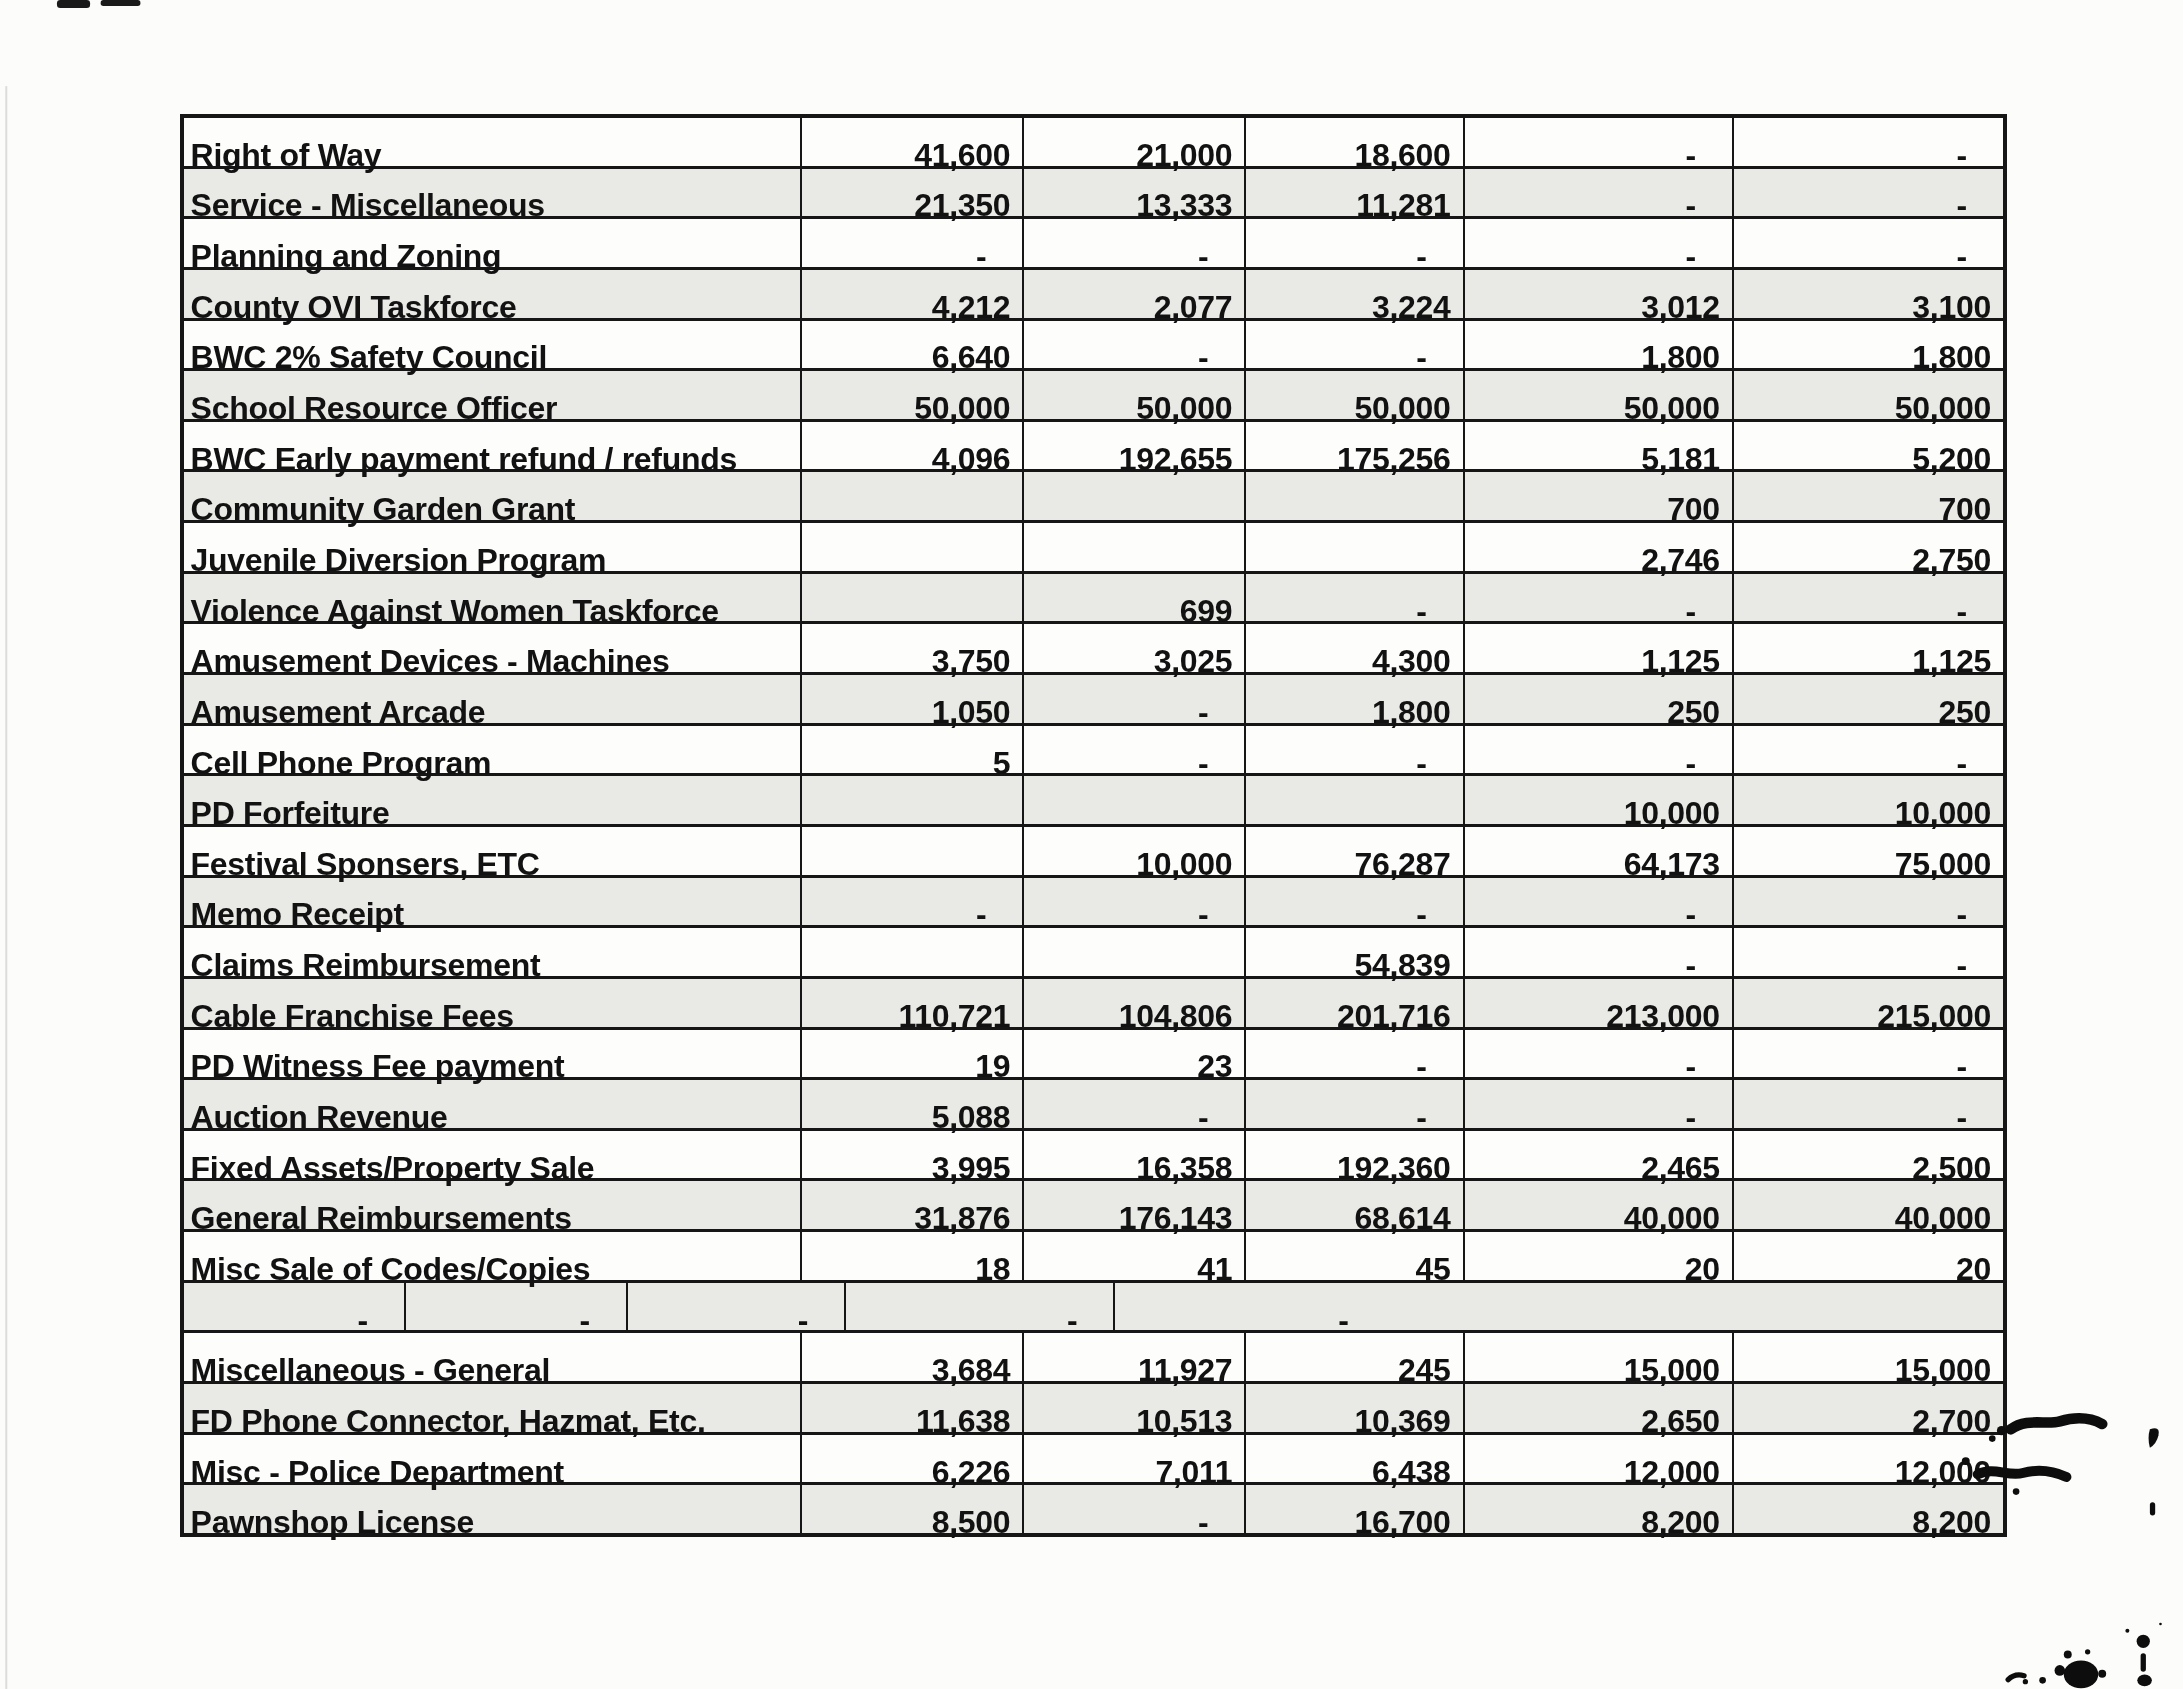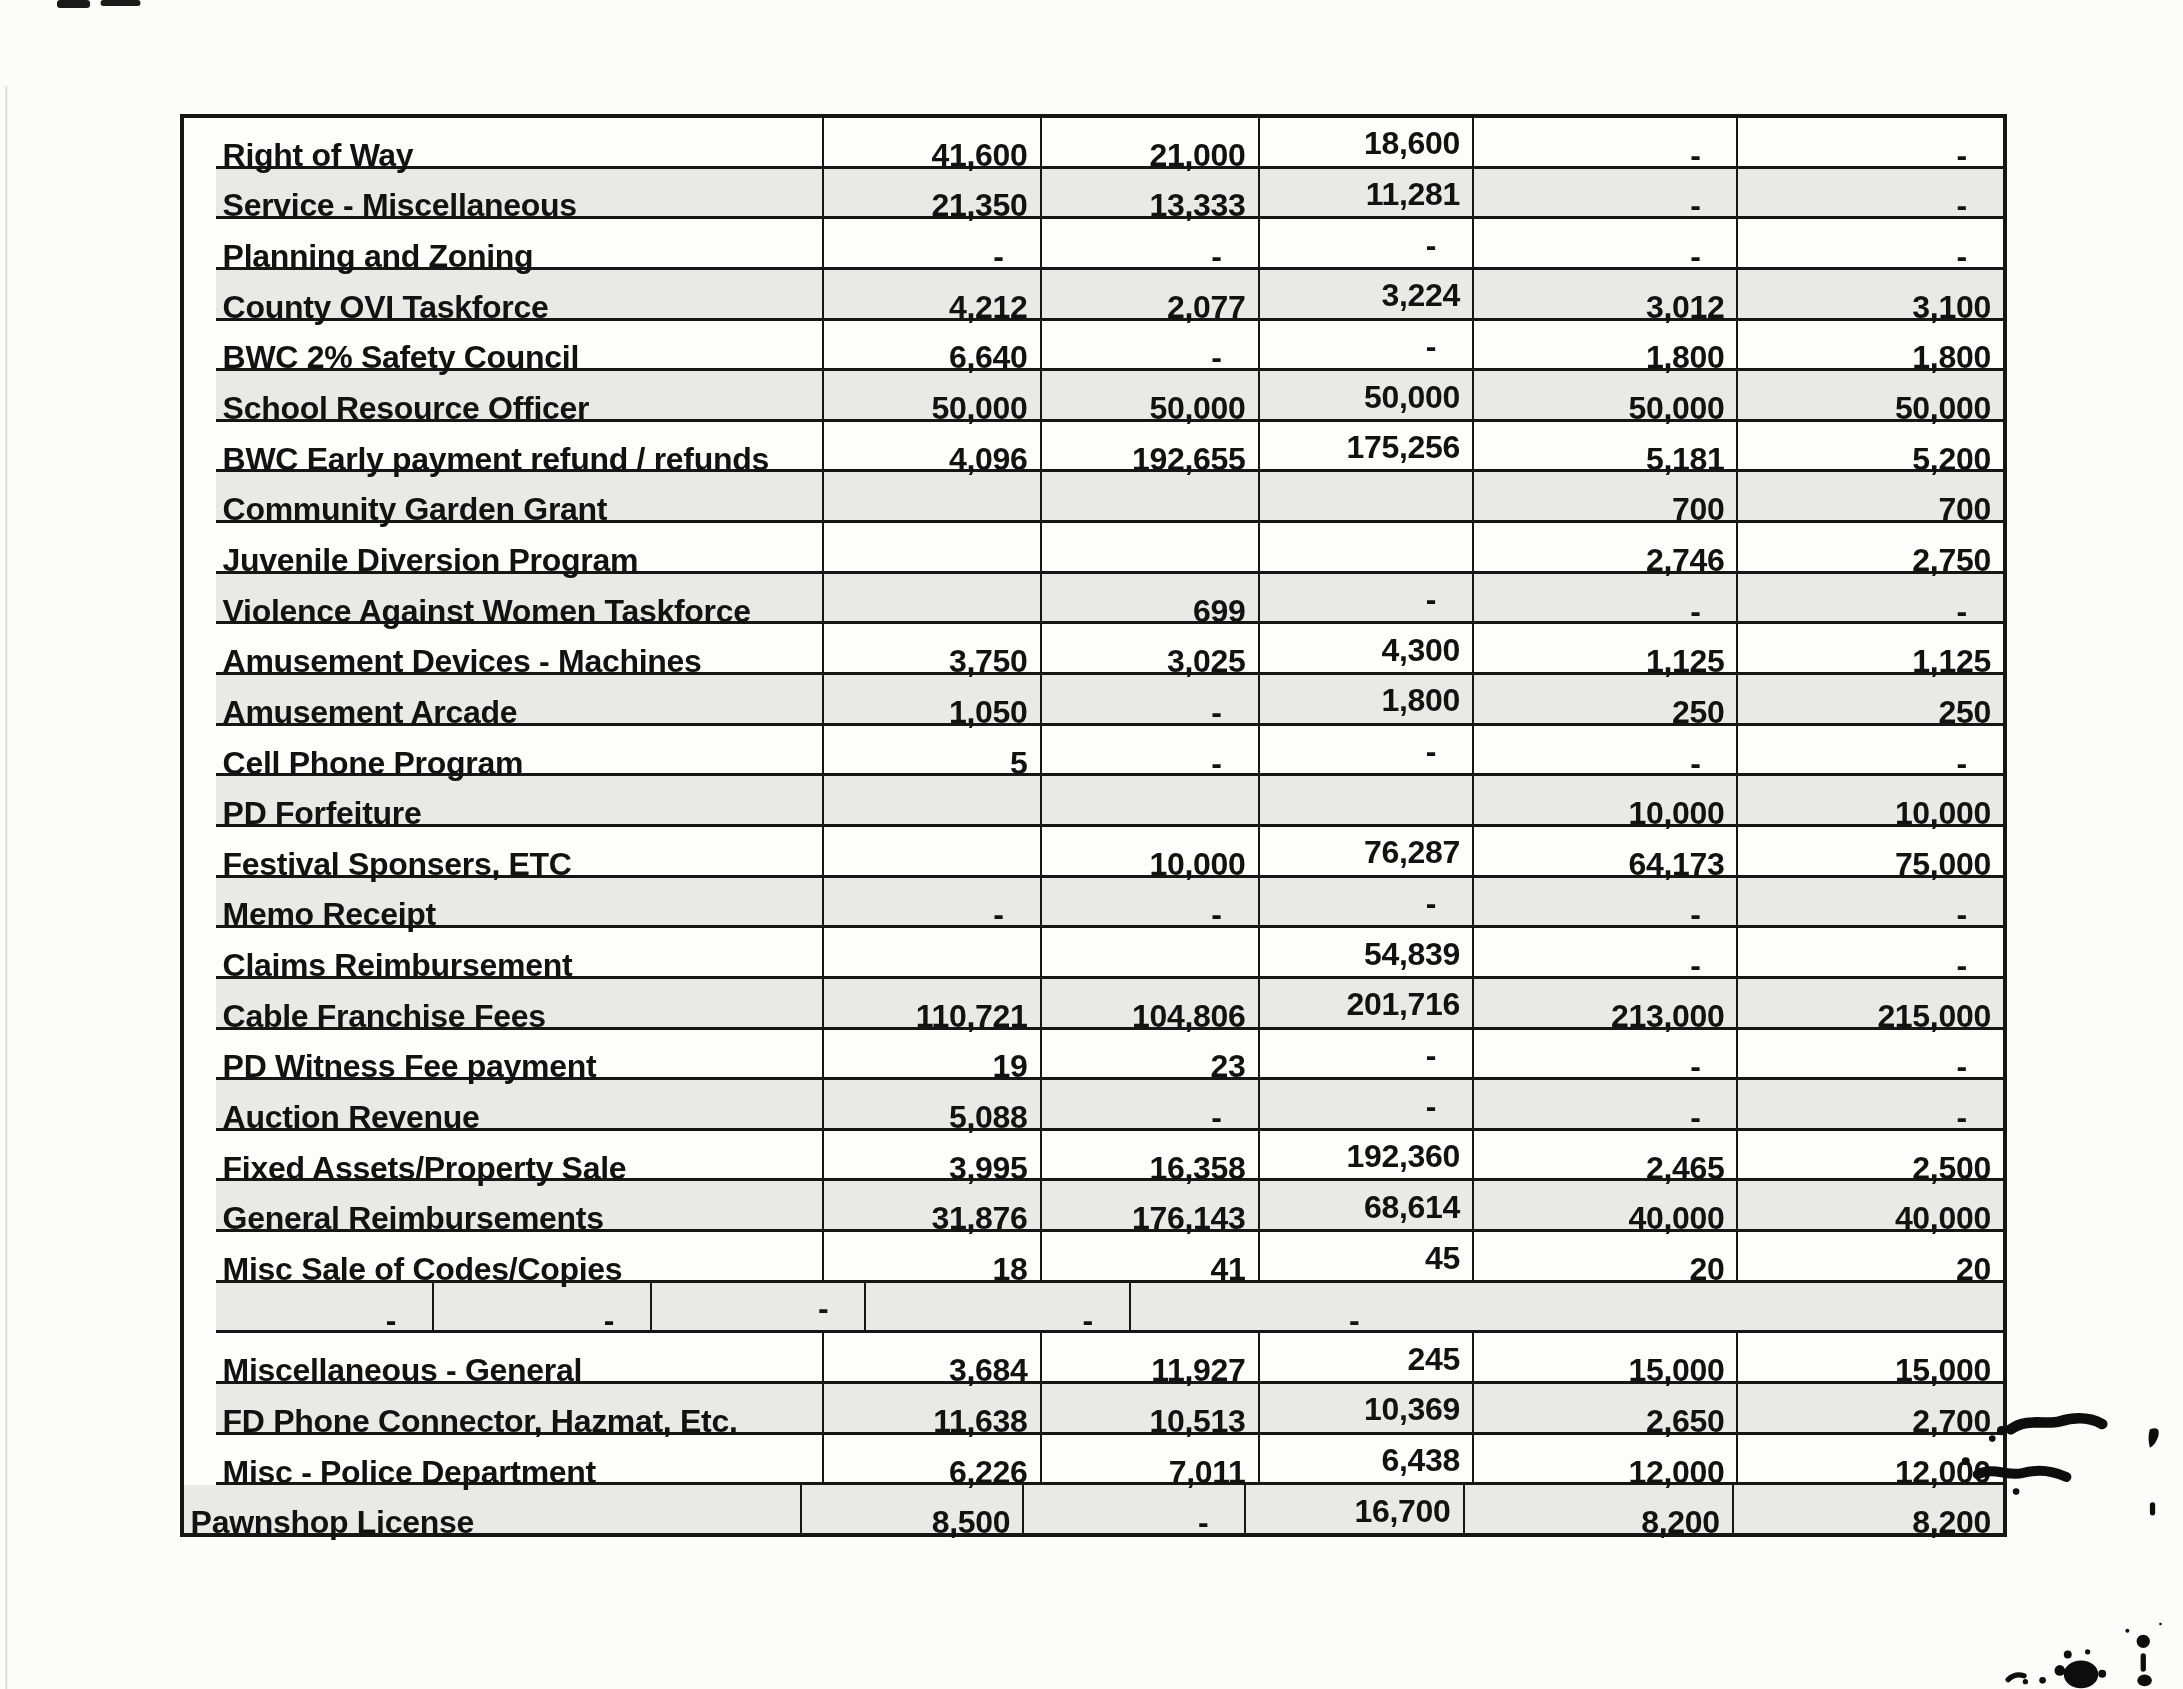--- a/index.html
+++ b/index.html
@@ -31,36 +31,35 @@
   .row {
     flex: 1;
     display: flex;
     min-height: 0;
   }
   .row:nth-child(even) {
     background: var(--row-shade, #e9e9e5);
   }
   .row:not(:last-child) {
     border-bottom: 3.3px solid var(--border, #161616);
-    margin-left: 32px;
   }
   .cell {
     box-sizing: border-box;
     display: flex;
     align-items: flex-end;
     position: relative;
     overflow: visible;
   }
   .cell:not(:last-child) {
     border-right: 2.6px solid var(--border, #161616);
   }
   .c0 { width: 34%;   justify-content: flex-start; padding-left: 6.6px; }
   .c1 { width: 12.2%; }
   .c2 { width: 12.2%; }
-  .c3 { width: 12%; align-items: center;   }
+  .c3 { width: 12%;   }
   .c4 { width: 14.8%; }
   .c5 { width: 14.8%; }
   .num  { justify-content: flex-end; padding-right: 12px; }
   .dash { justify-content: flex-end; padding-right: 36px; }
   .txt {
     font-weight: 700;
     font-size: 32px;
     line-height: 0.9;
     letter-spacing: -0.3px;
     color: var(--text, #121212);

